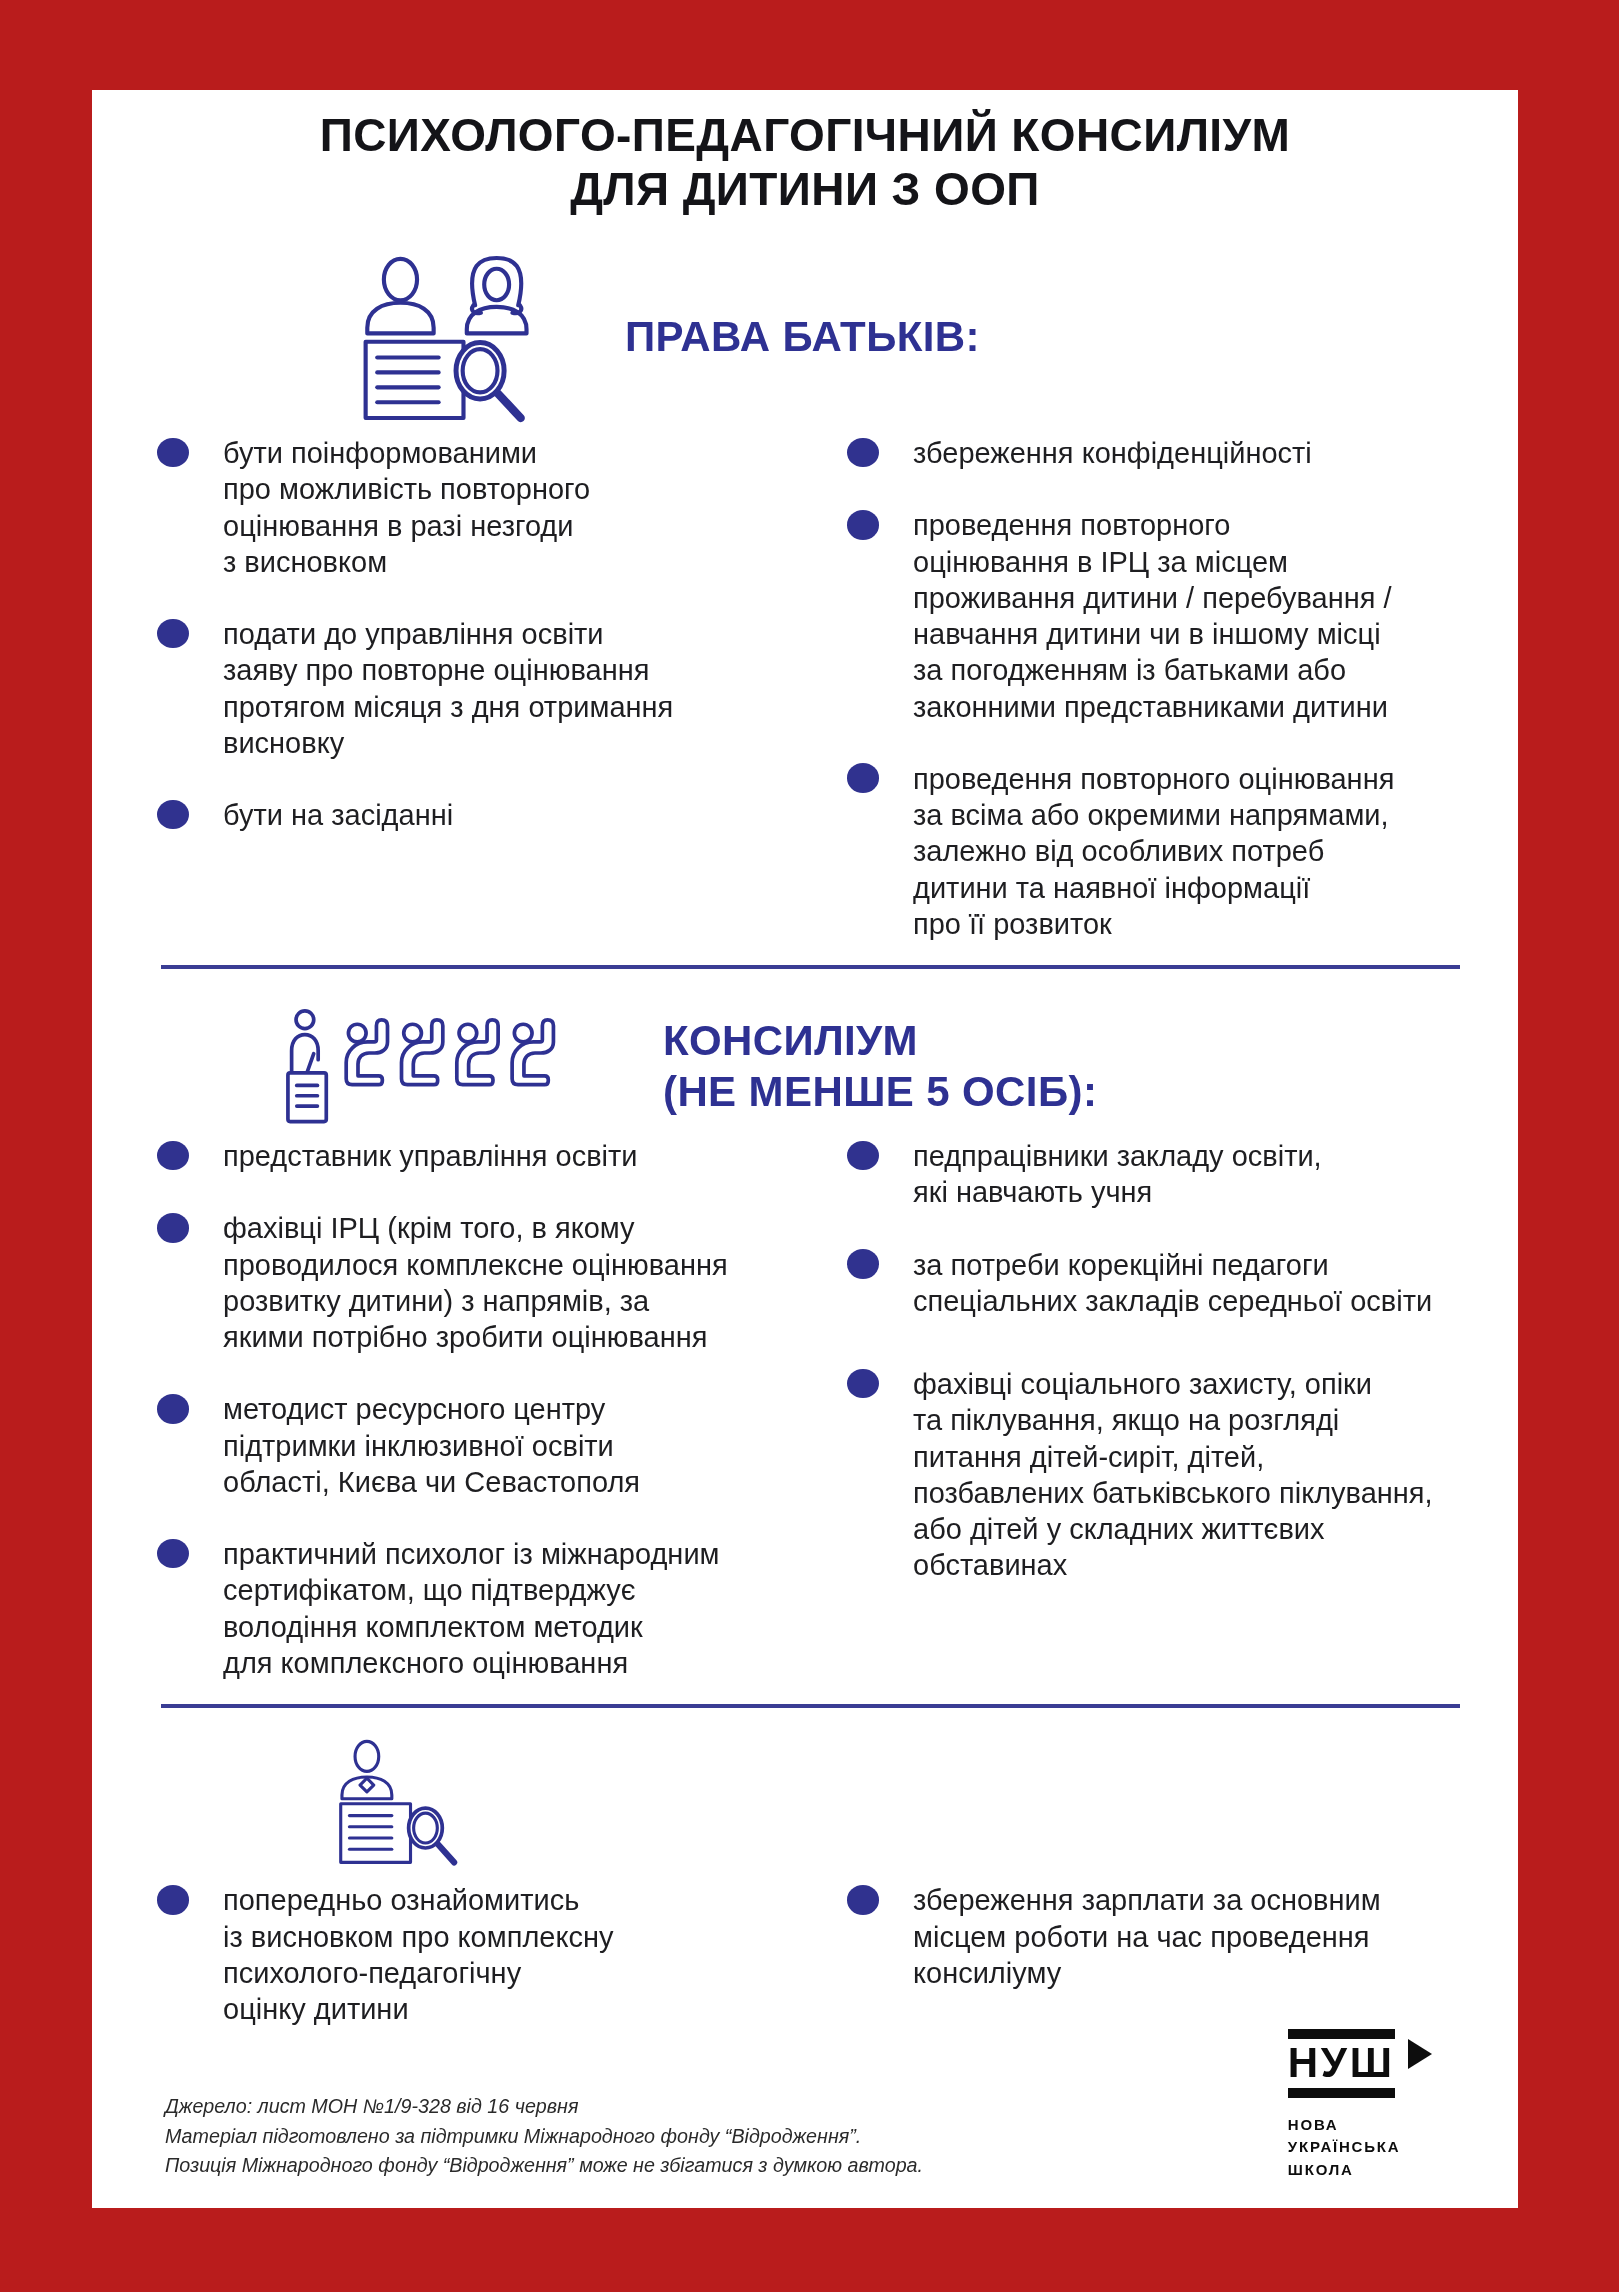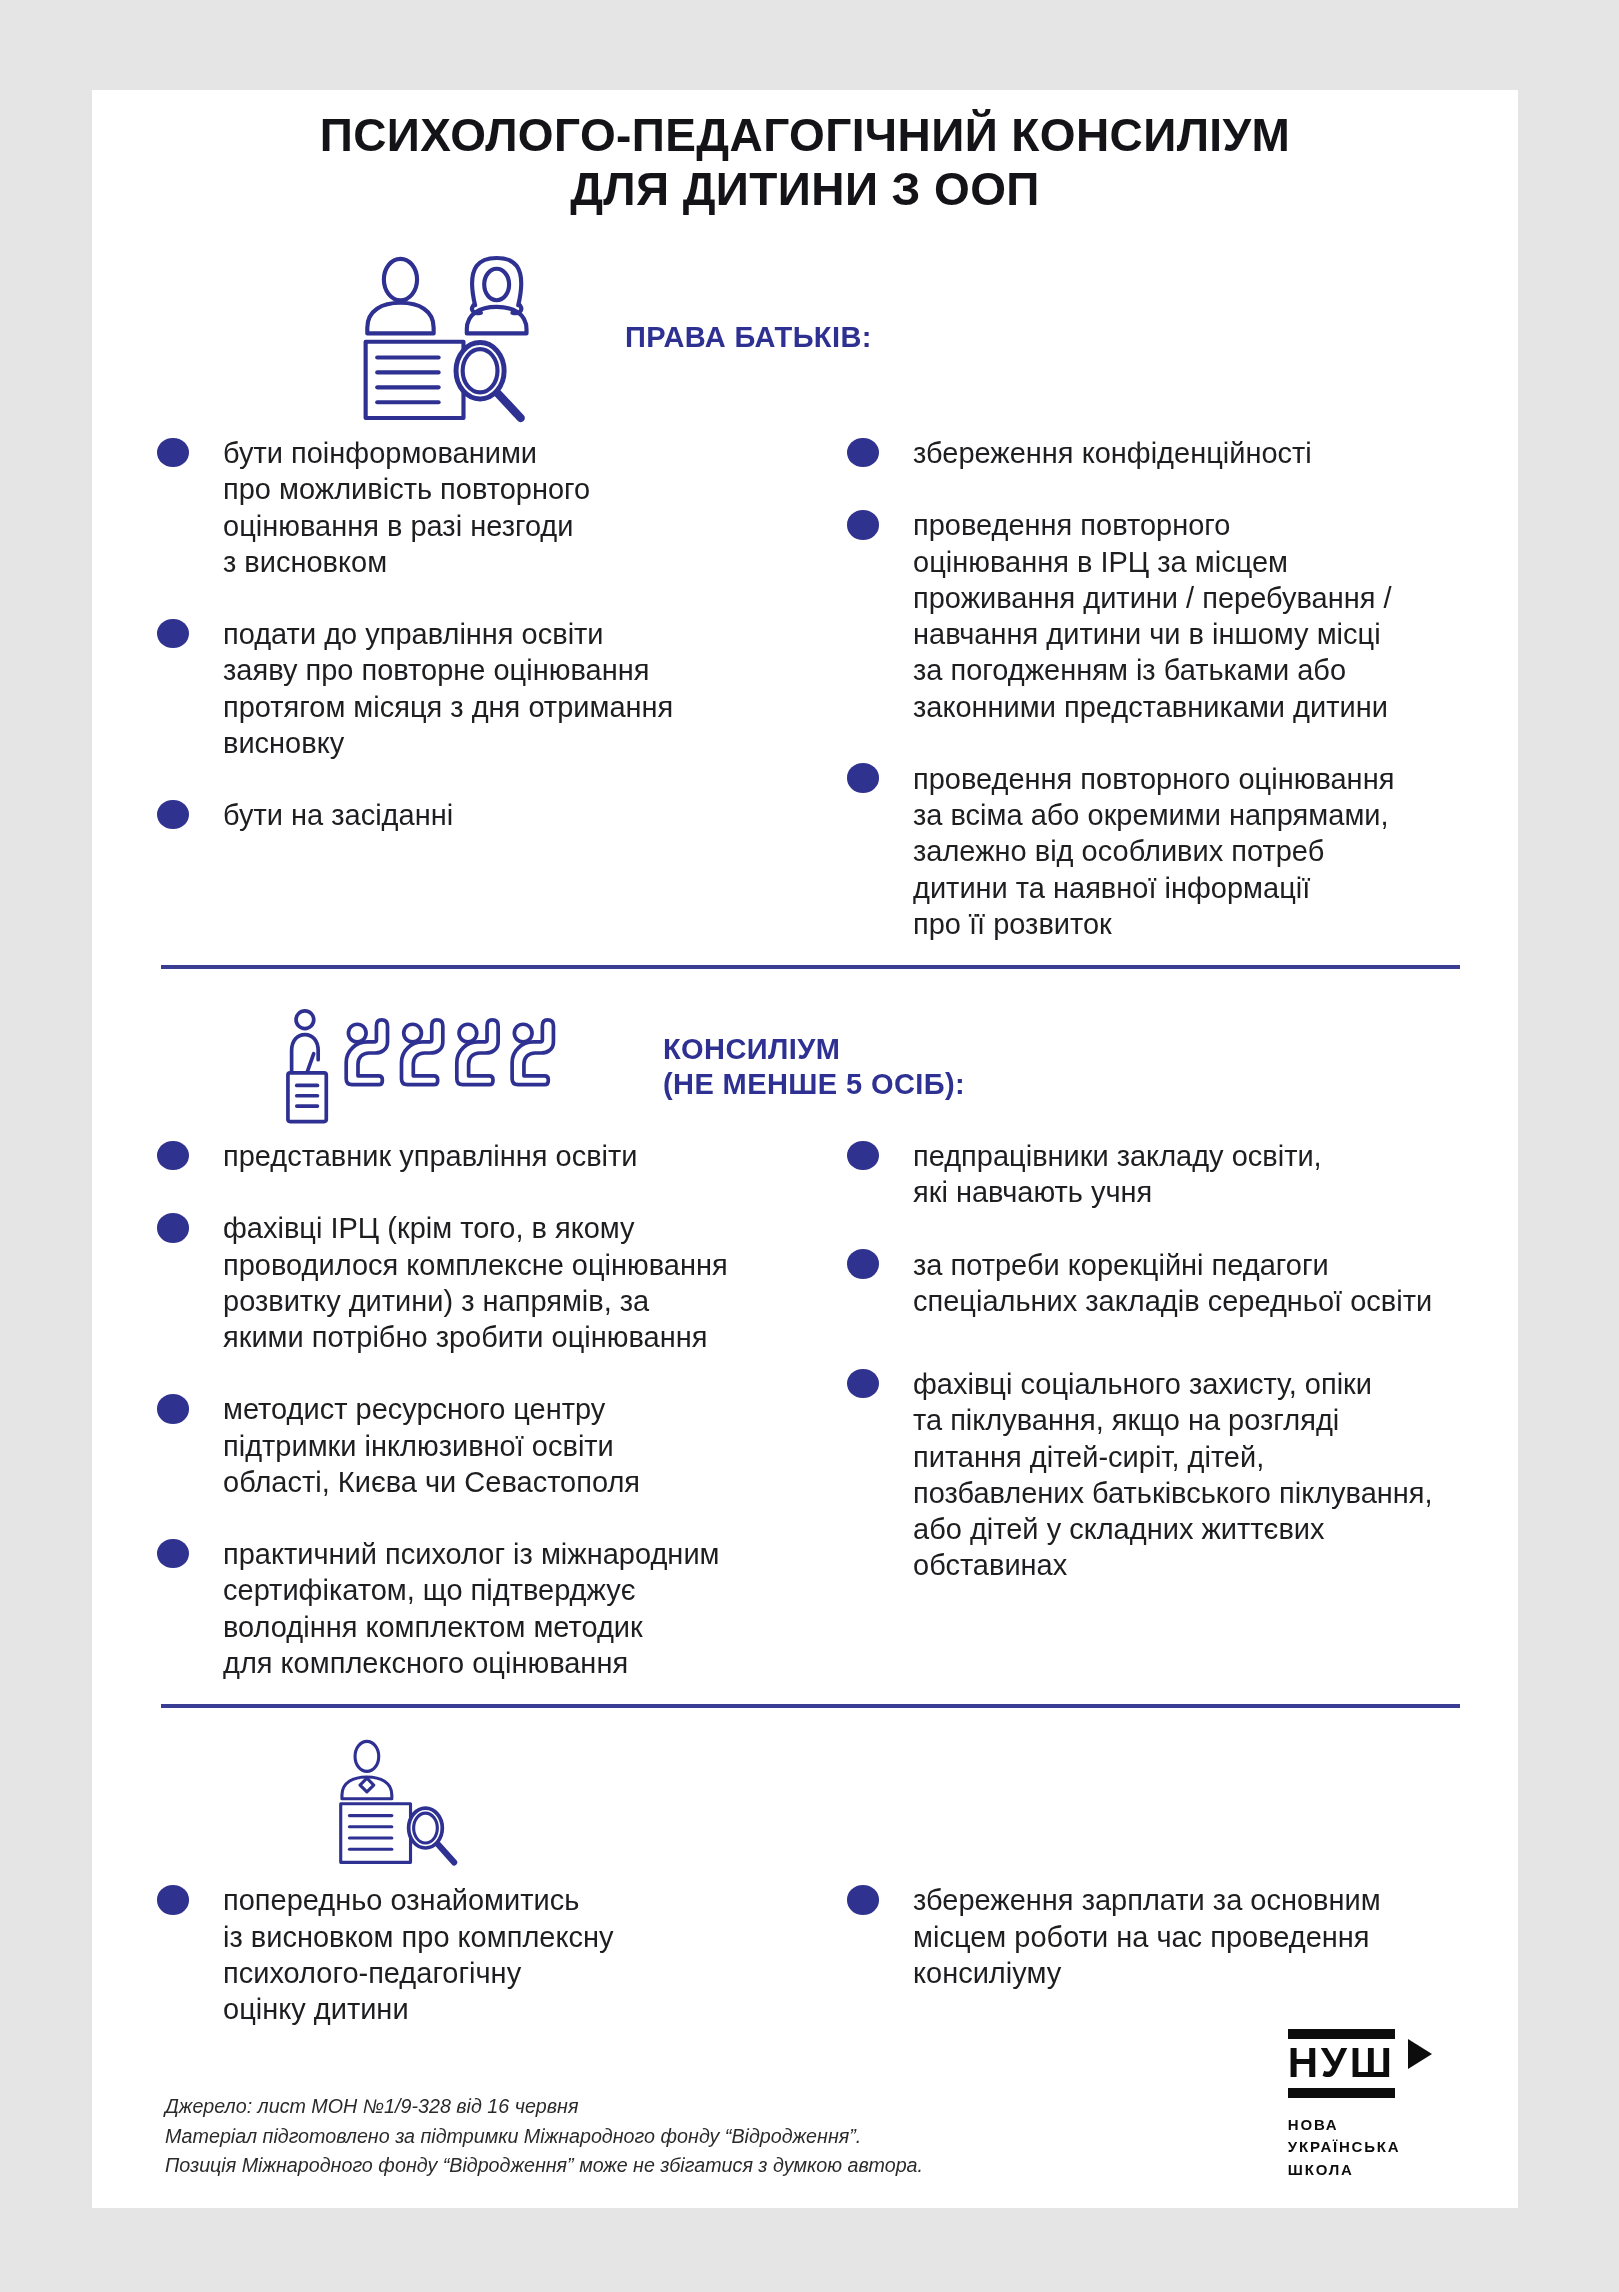--- a/index.html
+++ b/index.html
@@ -3,40 +3,40 @@
 <meta charset="utf-8">
 <style>
   html,body { margin:0; padding:0; }
   body {
     width:1619px; height:2293px;
     font-family:"Liberation Sans", sans-serif;
     -webkit-font-smoothing:antialiased;
   }
   .canvas {
     position:relative; width:1619px; height:2293px;
-    background:#e5e5e5; overflow:hidden;
+    background:#b91c1c; overflow:hidden;
   }
   .page {
     position:absolute; left:92px; top:90px;
     width:1426px; height:2118px; background:#ffffff;
   }
   .main-title {
     margin:18px 27px 0; text-align:center;
     font-size:46px; font-weight:bold; line-height:1.18;
     color:#141418; letter-spacing:0.4px; white-space:pre-line;
   }
   .sec-header { display:flex; align-items:center; }
   .sec1 .sec-header { margin:36px 0 0 257px; }
   .sec2 .sec-header { margin:39px 8px 0 193px; }
   .sec3 .sec-header { margin:30px 0 0 235px; }
   .sec-icon { flex:0 0 auto; display:block; }
   .sec-icon svg { display:block; }
   .icon-stroke { stroke:#2e3192; fill:none; stroke-linecap:round; stroke-linejoin:round; }
   .sec-title {
-    margin:0 0 0 52px; font-size:29px; font-weight:bold;
+    margin:0 0 0 52px; font-size:42px; font-weight:bold;
     color:#2e3192; line-height:1.2; letter-spacing:0.4px; white-space:pre-line;
   }
   .sec2 .sec-title { margin-left:100px; }
   .sec3 .sec-title { margin-left:43px; }
   .cols { display:flex; padding-left:65px; margin-top:12.5px; }
   .sec2 .cols { margin-top:12.5px; }
   .sec3 .cols { margin-top:10.7px; }
   .col { list-style:none; margin:0; padding:0; }
   .col-left  { width:690px; flex:0 0 690px; }
   .col-right { flex:1 1 auto; padding-right:27px; }

